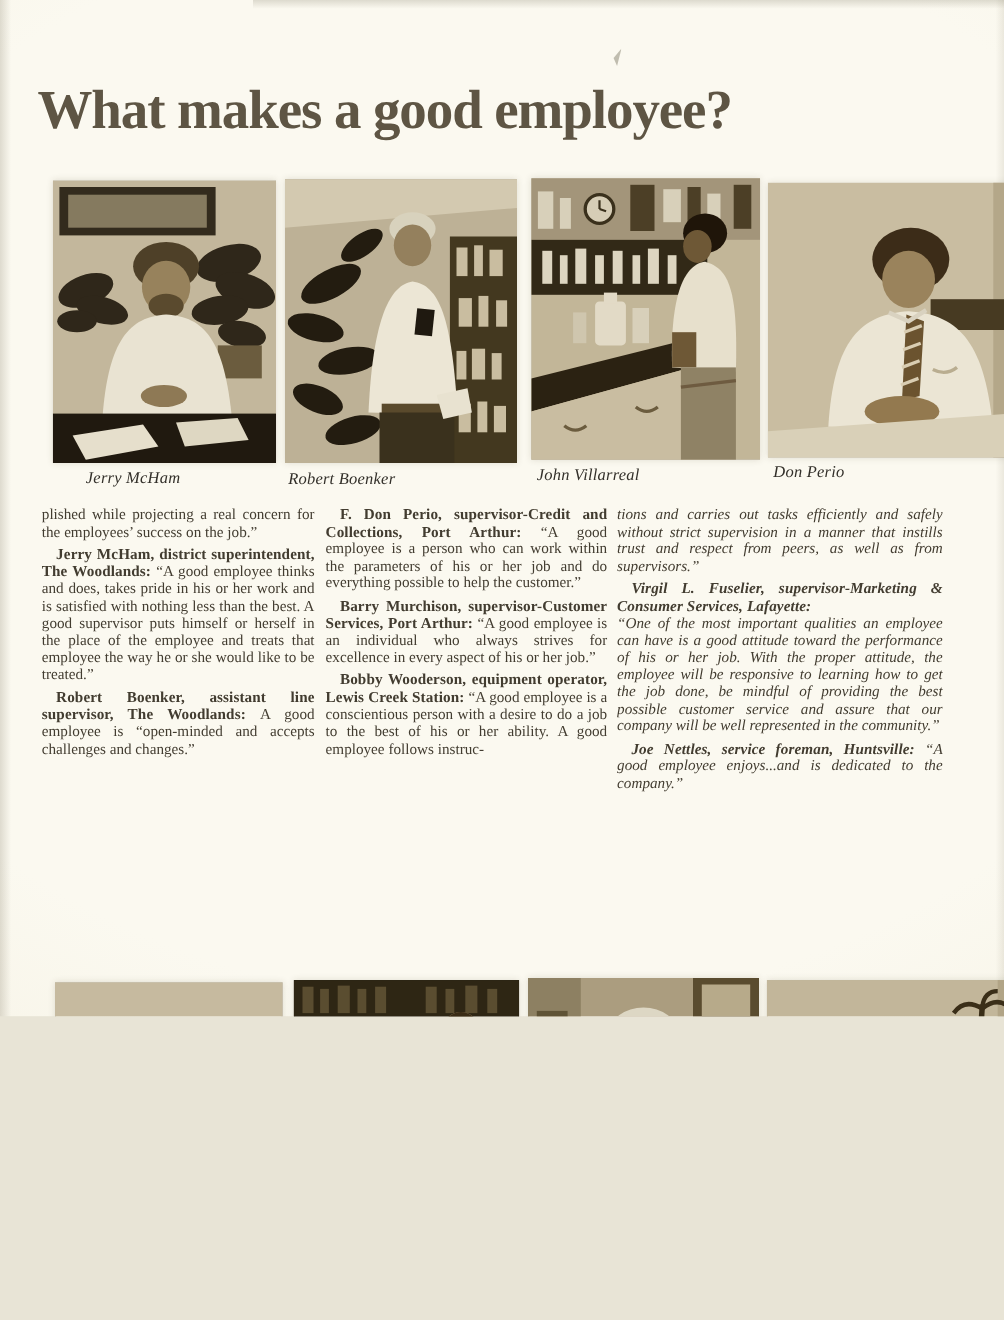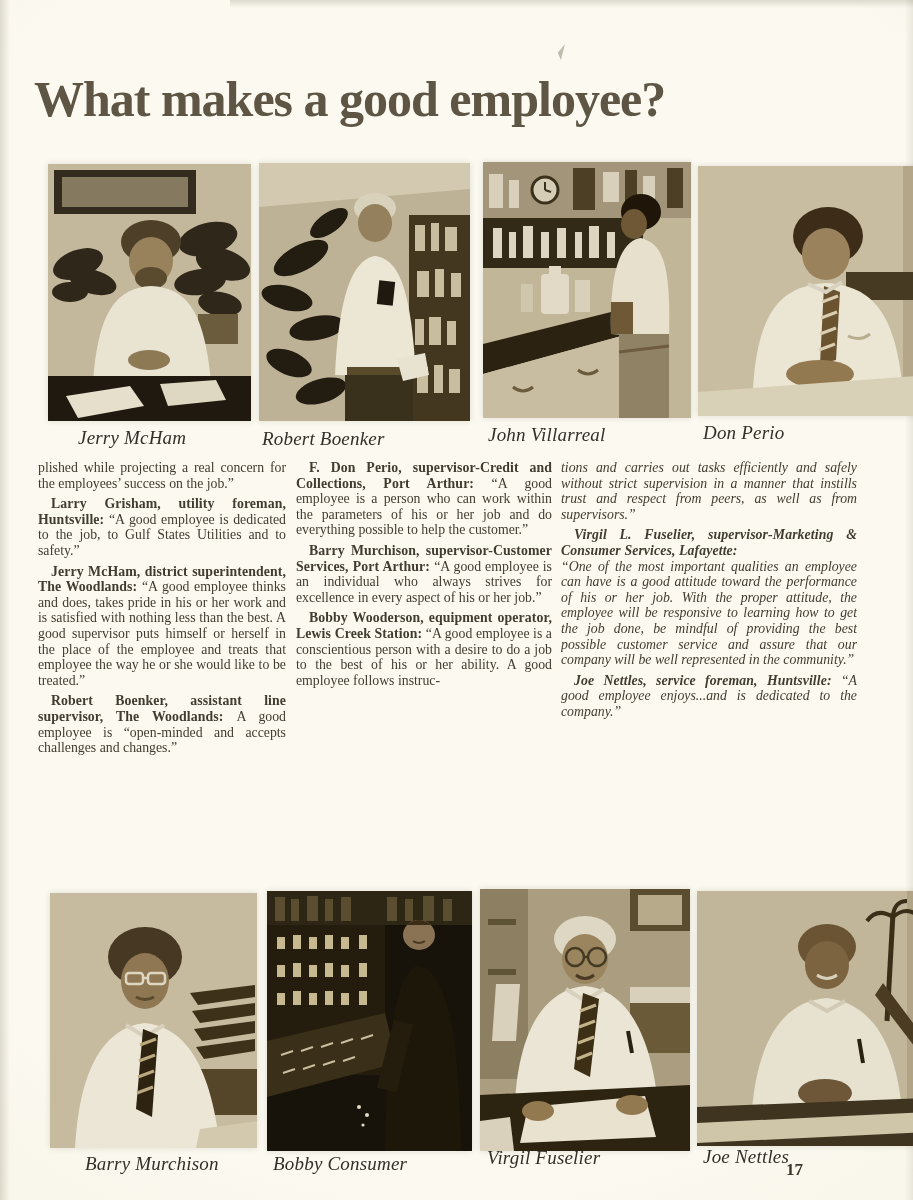--- a/index.html
+++ b/index.html
@@ -1,38 +1,38 @@
 <!DOCTYPE html>
 <html><head>
 <meta charset="utf-8">
 <style>
   html,body{margin:0;padding:0;background:#e8e4d6;}
   .page{
-    position:relative; width:913px; height:1200px; overflow:hidden;
+    position:relative; width:913px; height:924px; overflow:hidden;
     background:
       radial-gradient(ellipse 120% 90% at 50% 45%, #fbf9f0 60%, #f4f0e1 100%);
     font-family:"Liberation Serif", serif;
   }
   .edge-shade-left{position:absolute;left:0;top:0;width:10px;height:1200px;
     background:linear-gradient(90deg, rgba(90,80,55,.18), rgba(90,80,55,0));}
   .edge-shade-top{position:absolute;left:230px;top:0;width:683px;height:8px;
     background:linear-gradient(180deg, rgba(100,95,70,.20), rgba(100,95,70,0));}
   .edge-shade-right{position:absolute;right:0;top:0;width:8px;height:1200px;
     background:linear-gradient(270deg, rgba(90,80,55,.10), rgba(90,80,55,0));}
   .artifact{position:absolute;left:556px;top:44px;width:9px;height:16px;
     background:rgba(120,115,95,.45); clip-path:polygon(100% 0,55% 100%,20% 55%);}
   .title{
     position:absolute; left:34px; top:70px; margin:0;
     font-size:50px; font-weight:bold; letter-spacing:-1px;
     color:#5e5544; white-space:nowrap;
   }
   .photo{position:absolute; box-shadow:0 0 0 1px rgba(70,58,35,.35) inset, 0 0 6px rgba(70,58,35,.15);}
   .photo svg{display:block;}
   .caption{
-    position:absolute; margin:0; font-style:italic; font-size:19px;
+    position:absolute; margin:0; font-style:italic; font-size:15px;
     color:#33302a; white-space:nowrap; letter-spacing:.2px;
   }
   .col{
     position:absolute; top:460px; height:422px; overflow:hidden;
     font-size:13.8px; line-height:15.6px; color:#423c30;
     text-align:justify;
   }
   .col p{margin:0 0 5px 0;}
   .col p.indent{text-indent:13px;}
   .col b{letter-spacing:.1px;}
@@ -185,21 +185,20 @@
       <path d="M110 118 l18 8 l16 -10" stroke="#d9d2c0" stroke-width="4" fill="none"></path>
       <ellipse cx="122" cy="208" rx="34" ry="14" fill="#93794f"></ellipse>
       <polygon points="0,226 247,208 247,250 0,250" fill="#d9d0b8"></polygon>
       <path d="M150 170 q12 6 22 -2" stroke="#b9ad90" stroke-width="3" fill="none"></path>
     </svg>
     <figcaption class="caption" style="left:5px;top:256px">Don Perio</figcaption>
   </figure>
 
   <div class="col" id="col1">
       <p class="para">plished while projecting a real concern for the employees’ success on the job.”</p>
-      <p class="para indent"><b>Larry Grisham, utility foreman, Huntsville: </b>“A good employee is dedicated to the job, to Gulf States Utilities and to safety.”</p>
       <p class="para indent"><b>Jerry McHam, district superintendent, The Woodlands: </b>“A good employee thinks and does, takes pride in his or her work and is satisfied with nothing less than the best. A good supervisor puts himself or herself in the place of the employee and treats that employee the way he or she would like to be treated.”</p>
       <p class="para indent"><b>Robert Boenker, assistant line supervisor, The Woodlands: </b>A good employee is “open-minded and accepts challenges and changes.”</p>
     </div>
   <div class="col" id="col2">
       <p class="para indent"><b>F. Don Perio, supervisor-Credit and Collections, Port Arthur: </b>“A good employee is a person who can work within the parameters of his or her job and do everything possible to help the customer.”</p>
       <p class="para indent"><b>Barry Murchison, supervisor-Customer Services, Port Arthur: </b>“A good employee is an individual who always strives for excellence in every aspect of his or her job.”</p>
       <p class="para indent"><b>Bobby Wooderson, equipment operator, Lewis Creek Station: </b>“A good employee is a conscientious person with a desire to do a job to the best of his or her ability. A good employee follows instruc-</p>
     </div>
   <div class="col" id="col3">
       <p class="para">tions and carries out tasks efficiently and safely without strict supervision in a manner that instills trust and respect from peers, as well as from supervisors.”</p>

